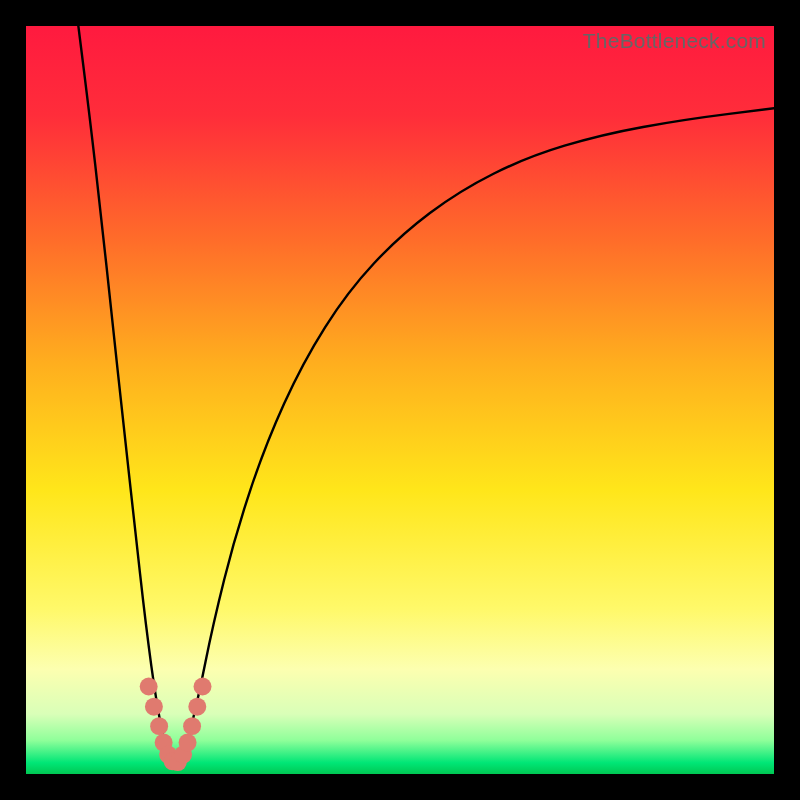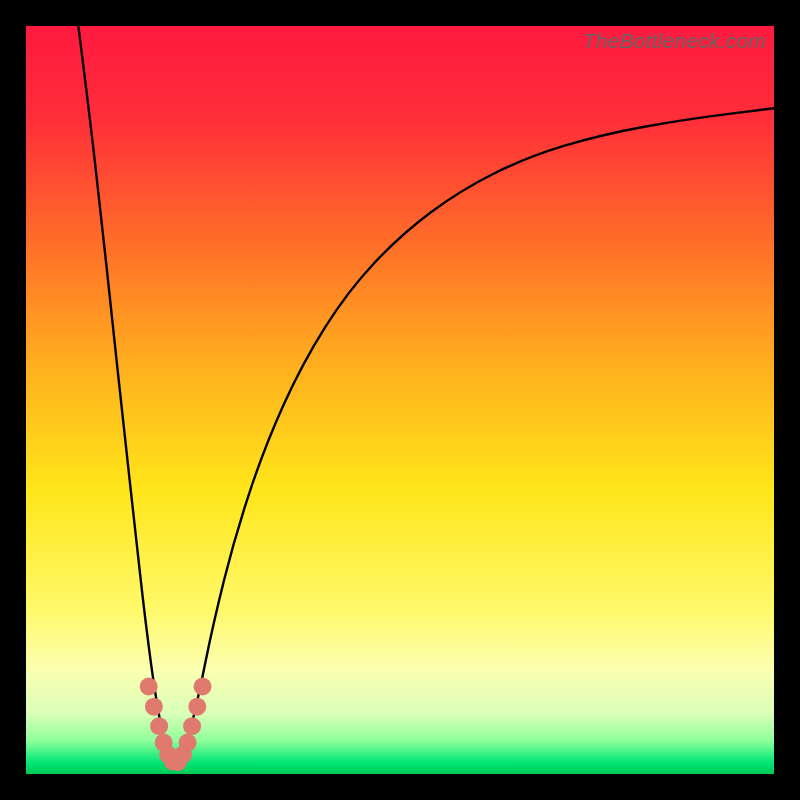--- a/index.html
+++ b/index.html
@@ -9,21 +9,20 @@
     height: 800px;
     overflow: hidden;
     background: #000;
     font-family: Arial, Helvetica, sans-serif;
   }
   .frame {
     position: relative;
     width: 652px;
     height: 800px;
     background: #000;
-    font-style: italic;
   }
   .plot-area {
     position: absolute;
     left: 26px;
     top: 26px;
     width: 748px;
     height: 748px;
     overflow: hidden;
   }
   .gradient {

